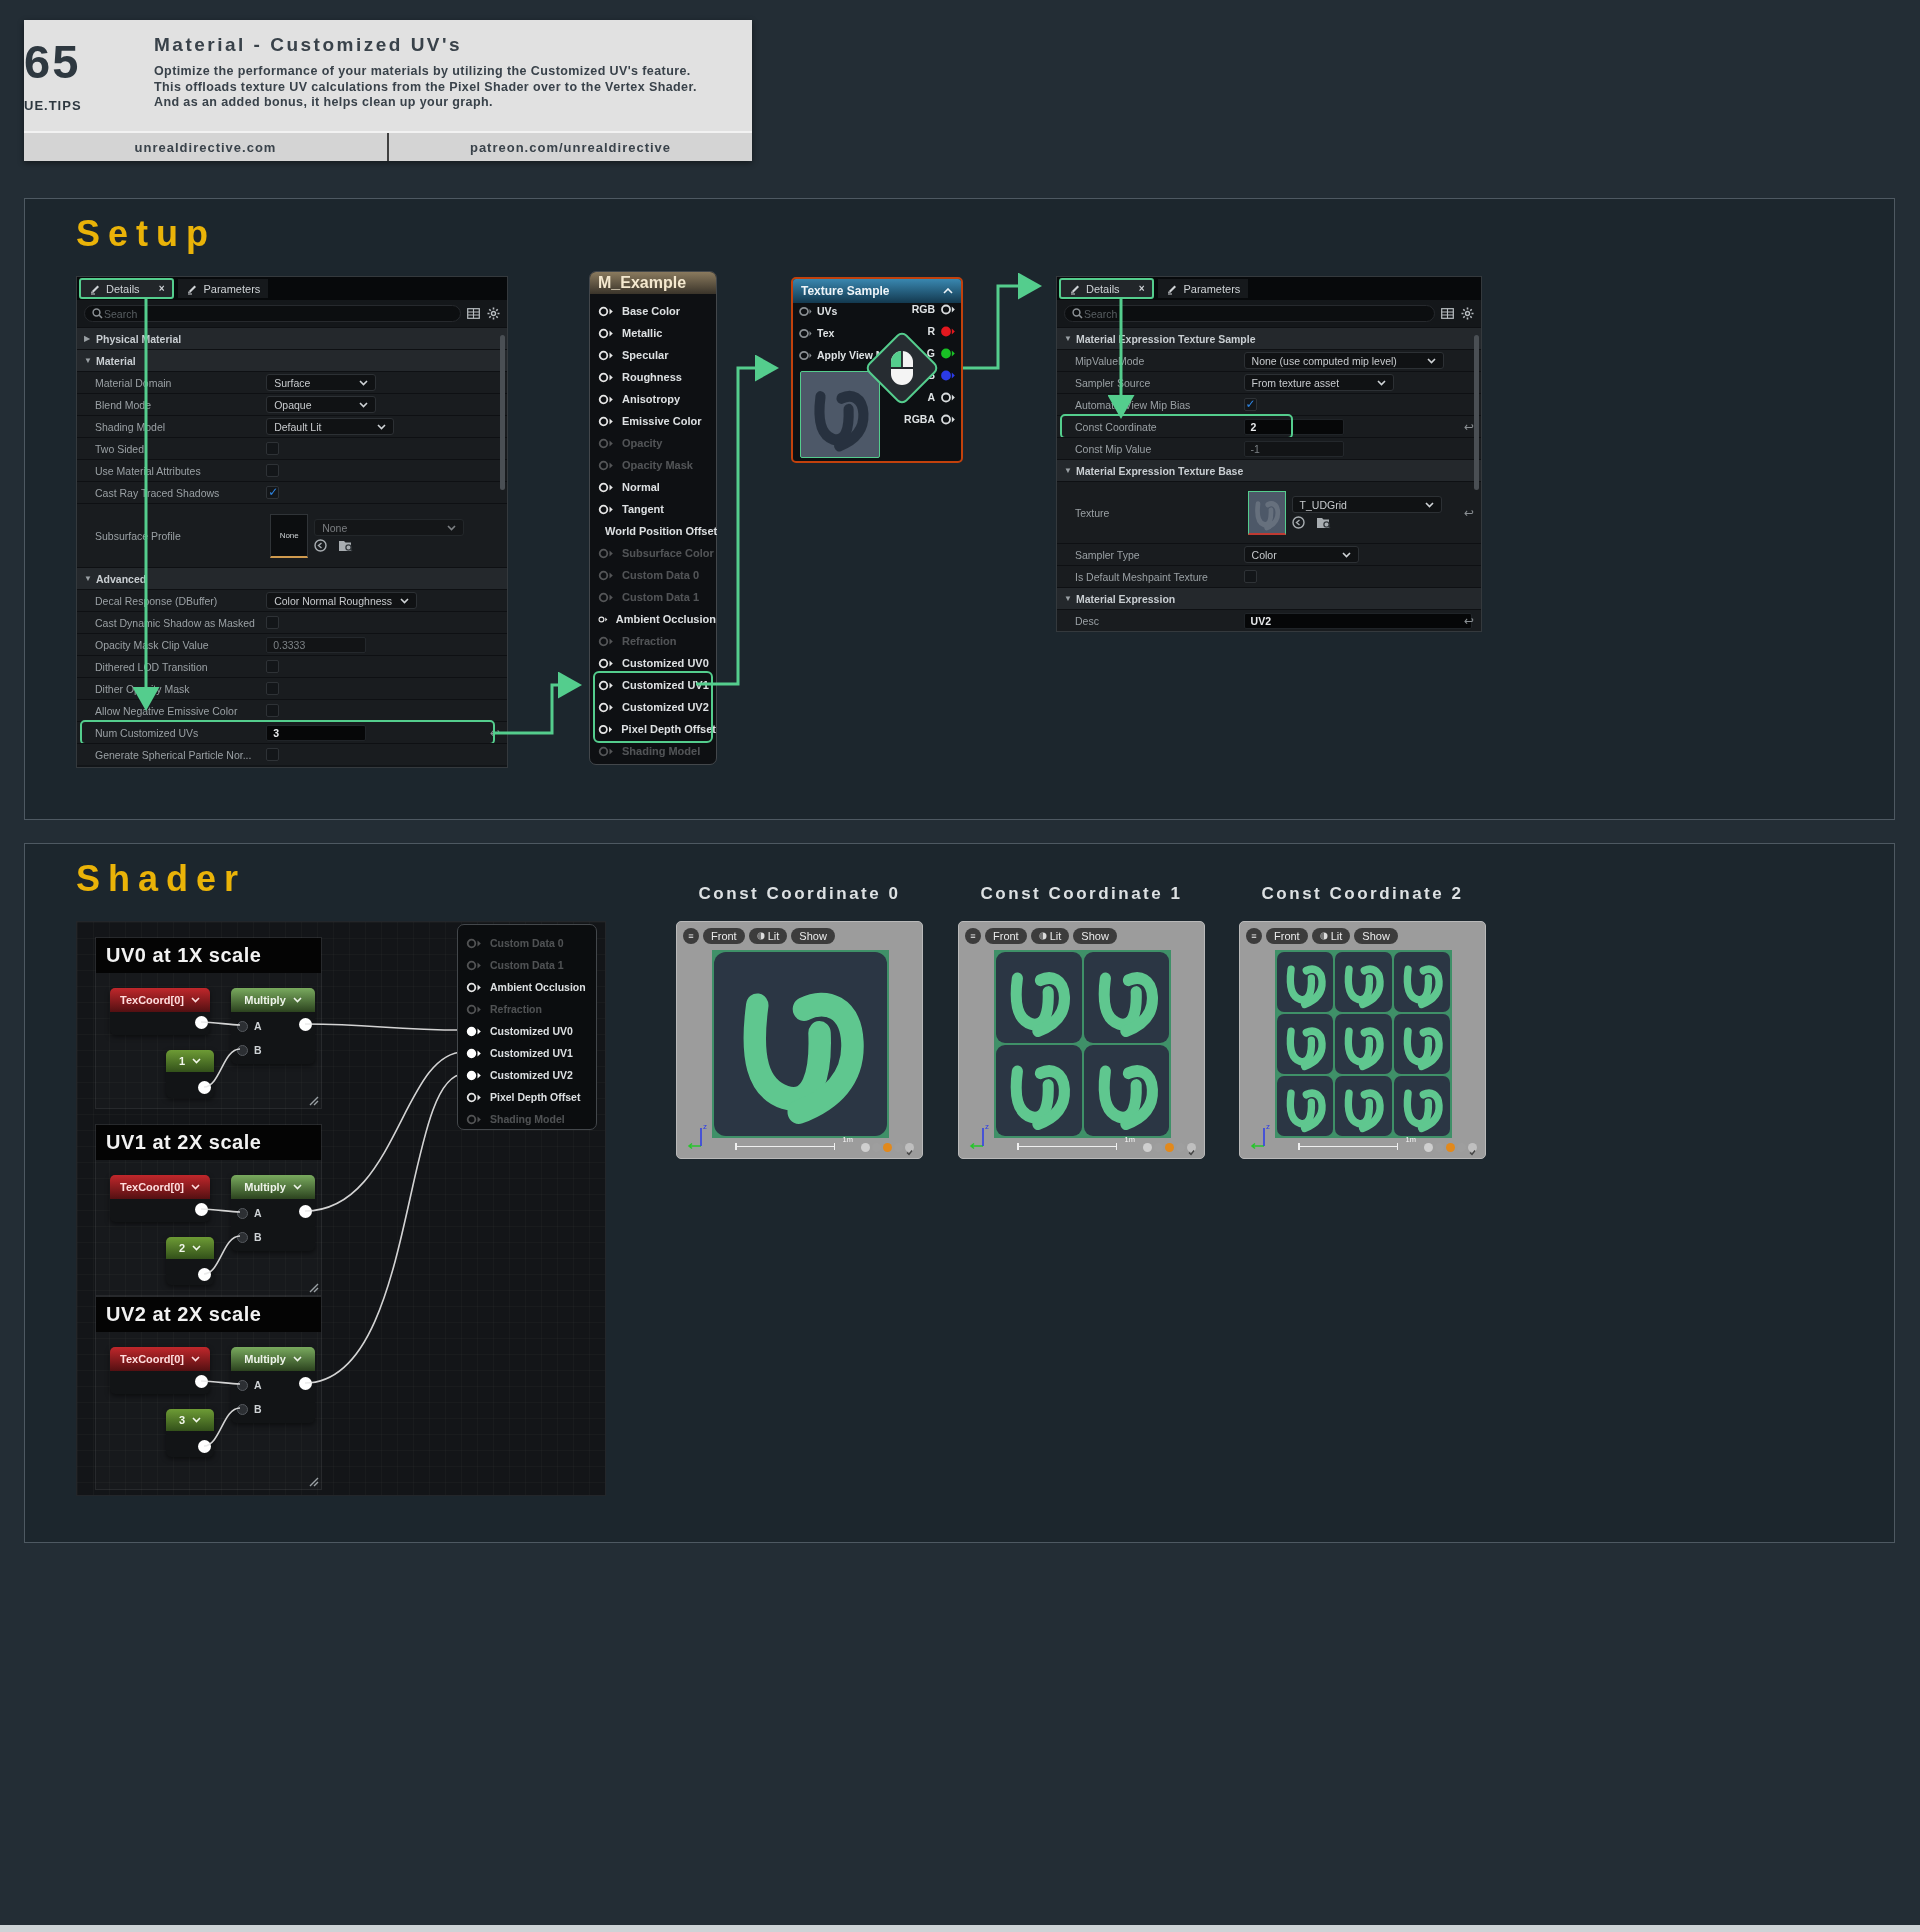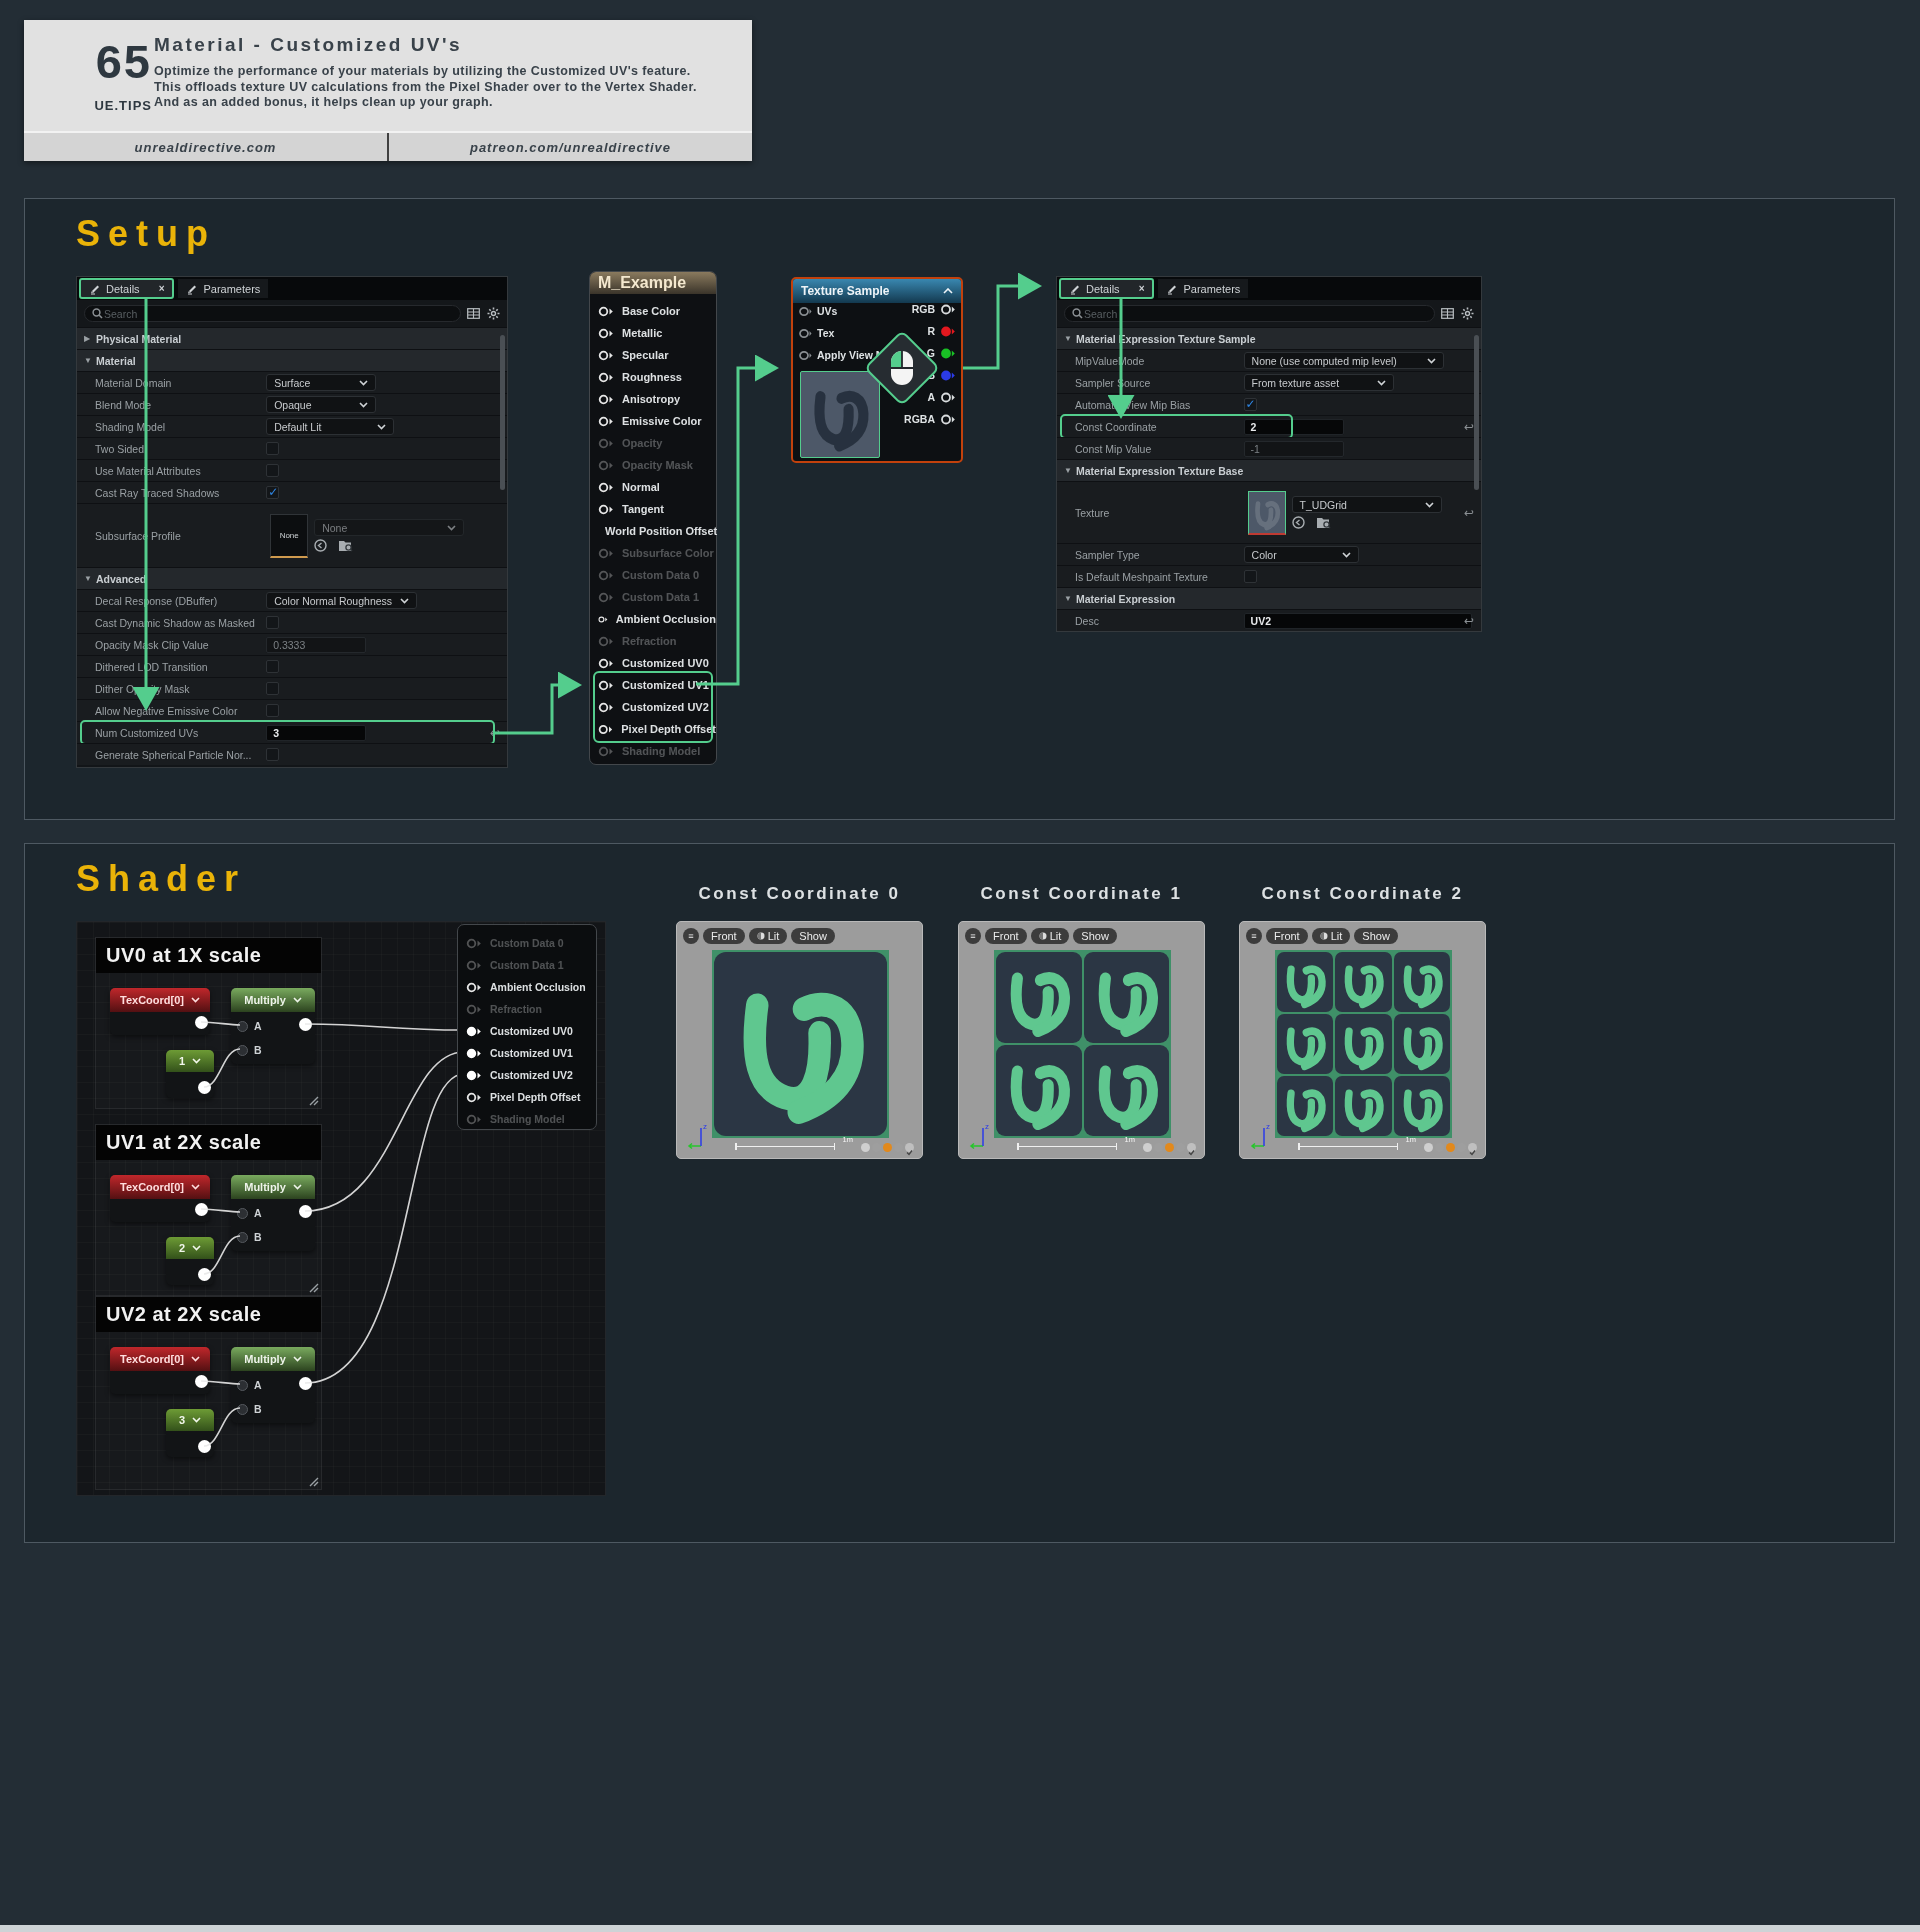--- a/index.html
+++ b/index.html
@@ -1,26 +1,26 @@
 <!DOCTYPE html>
 <html><head>
 <meta charset="utf-8">
 <style>
   * { margin:0; padding:0; box-sizing:border-box; }
   html,body { width:1920px; height:1932px; }
   body { background:#232d35; font-family:"Liberation Sans","DejaVu Sans",sans-serif; position:relative; overflow:hidden; }
 
   
   .tip-card { position:absolute; left:24px; top:20px; width:728px; height:141px; background:#e1e1e1; box-shadow:0 2px 6px rgba(0,0,0,.45); }
-  .tip-num-wrap { position:absolute; left:16px; top:0; width:112px; height:111px; text-align:right; }
+  .tip-num-wrap { position:absolute; left:0; top:0; width:112px; height:111px; text-align:left; }
   .tip-number { font-size:47px; font-weight:bold; color:#2e3840; letter-spacing:2px; margin-top:14px; }
   .tip-brand { font-size:13px; font-weight:bold; color:#2e3840; letter-spacing:1px; margin-top:9px; }
   .tip-title { position:absolute; left:130px; top:14px; font-size:19px; font-weight:bold; color:#39424a; letter-spacing:2.5px; }
   .tip-desc { position:absolute; left:130px; top:44px; font-size:12.5px; font-weight:bold; color:#39424a; line-height:15.5px; letter-spacing:.4px; }
-  .tip-links { position:absolute; left:0; bottom:0; width:100%; height:30px; display:grid; grid-template-columns:1fr 1fr; gap:2px; background:#404040; border-top:2px solid #f2f2f2;font-style:italic; }
+  .tip-links { position:absolute; left:0; bottom:0; width:100%; height:30px; display:grid; grid-template-columns:1fr 1fr; gap:2px; background:#404040; border-top:2px solid #f2f2f2; }
   .tip-link { background:#d4d4d4; display:flex; align-items:center; justify-content:center; font-size:13px; font-weight:bold; letter-spacing:1px; color:#39424a; }
 
   
   .section { position:absolute; left:24px; width:1871px; background:#1c262d; border:1px solid #4e5962; }
   .section.setup { top:198px; height:622px; }
   .section.example { top:843px; height:700px; }
   .section-title { position:absolute; left:51px; top:14px; font-size:36px; font-weight:bold; color:#eab308; letter-spacing:8px; }
 
   svg.overlay { position:absolute; inset:0; width:100%; height:100%; pointer-events:none; z-index:6; }
 

